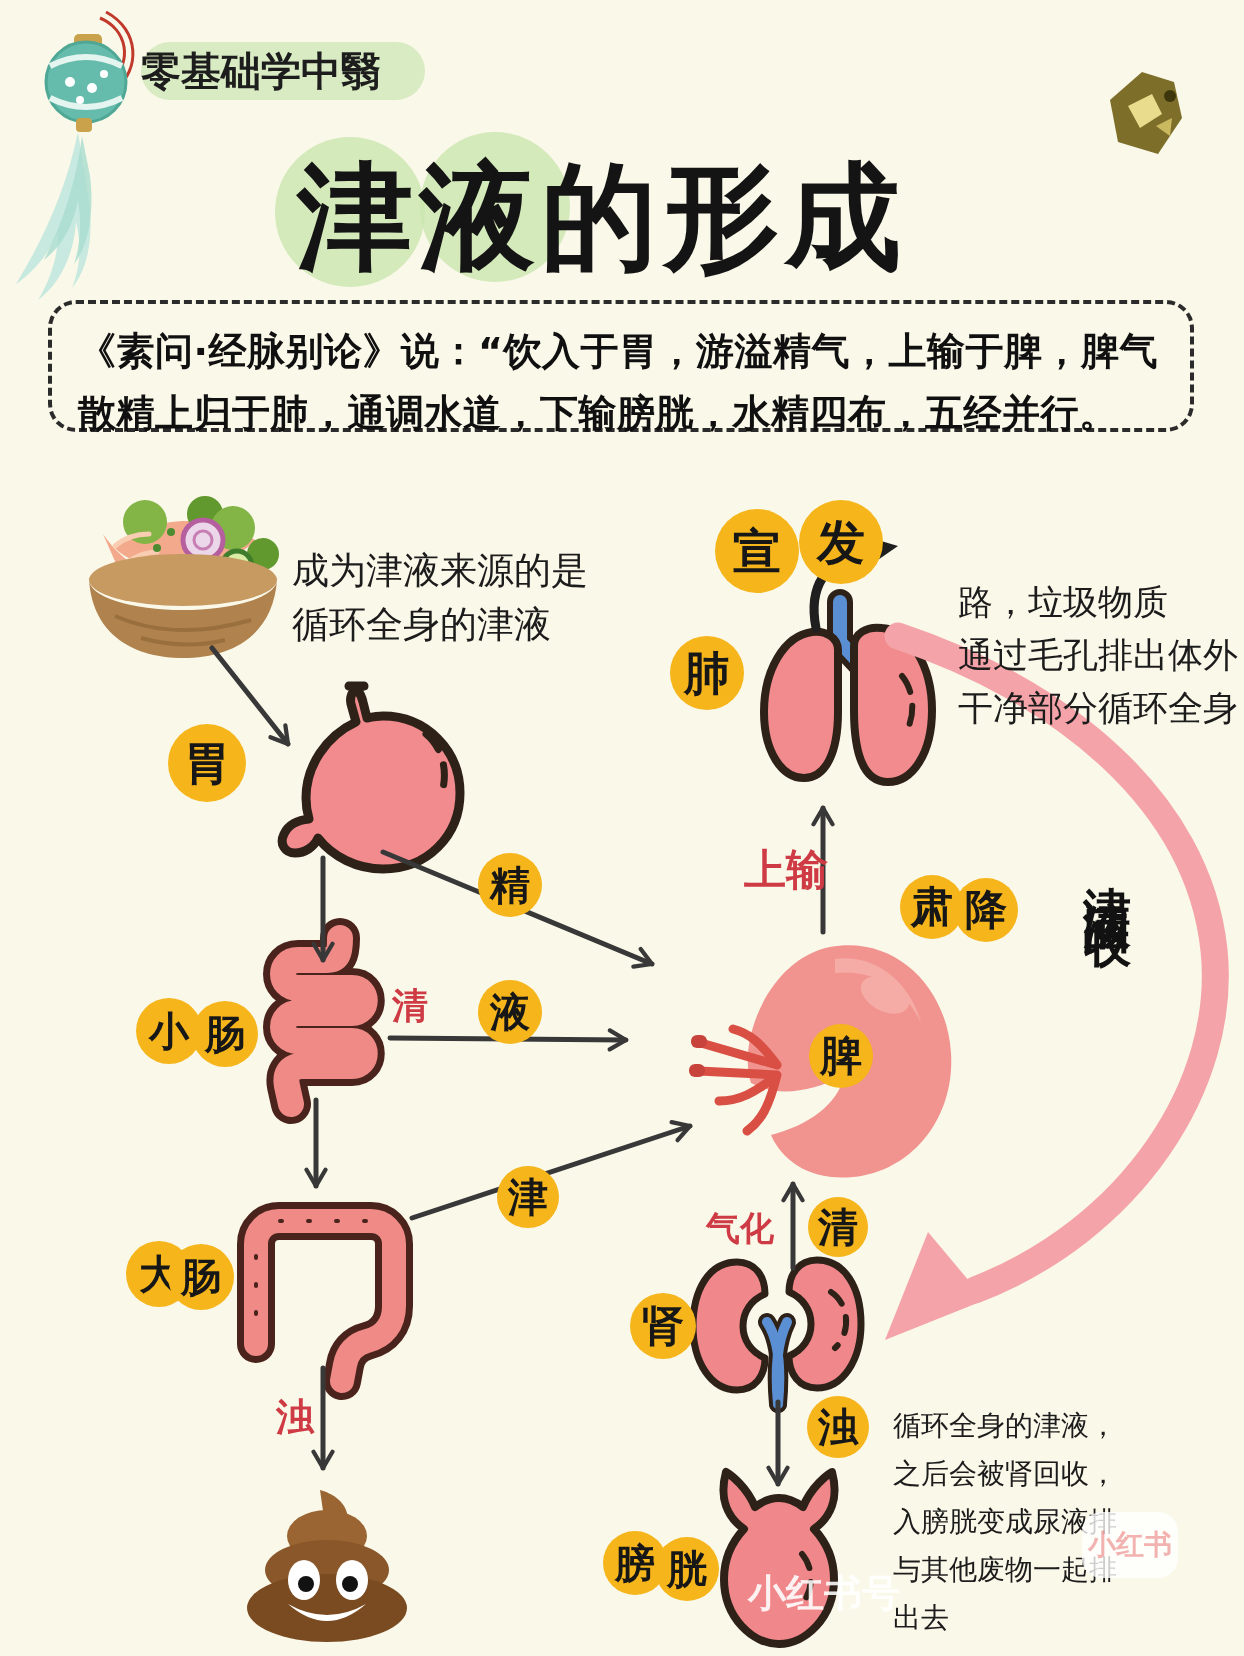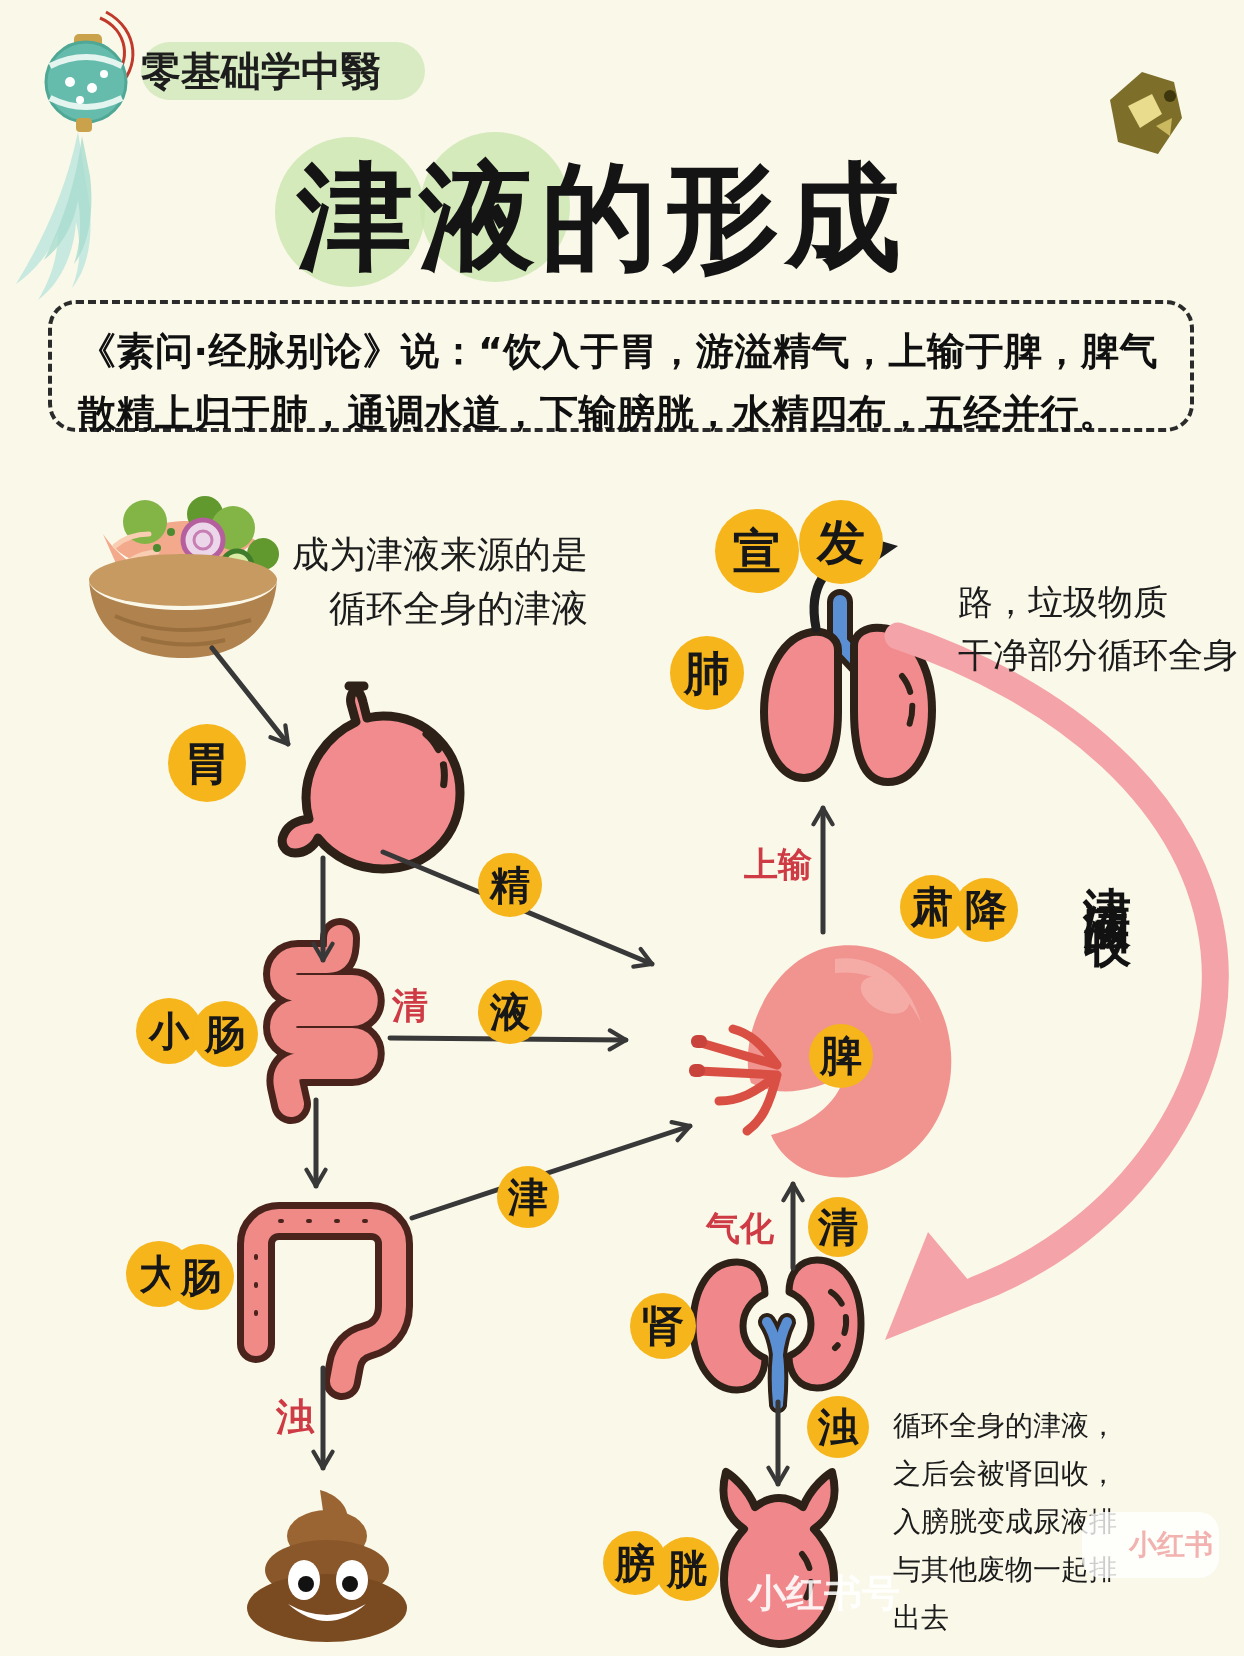--- a/index.html
+++ b/index.html
@@ -189,21 +189,21 @@
   <div class="pill abs" style="left:141px;top:42px;width:284px;height:58px;font-size:40px;">
     <span>零基础学中翳</span>
   </div>
   <div class="title abs" style="left:262px;top:140px;width:680px;font-size:116px;">津液的形成</div>
 
   <div class="quote-box abs" style="left:48px;top:300px;width:1146px;height:132px;">
     <div>《素问·经脉别论》说：“饮入于胃，游溢精气，上输于脾，脾气</div>
     <div>散精上归于肺，通调水道，下输膀胱，水精四布，五经并行。</div>
   </div>
 
-  <div class="note abs" style="left:292px;top:528px;font-size:37px;line-height:54px;text-align:right;">
+  <div class="note abs" style="left:292px;top:544px;font-size:37px;line-height:54px;">
     <div>成为津液来源的是</div>
     <div>循环全身的津液</div>
   </div>
 
   <div class="badge" style="left:168px;top:724px;width:78px;height:78px;font-size:46px;">胃</div>
 
   <div class="badge" style="left:136px;top:998px;width:66px;height:66px;font-size:40px;">小</div>
   <div class="badge" style="left:192px;top:1001px;width:66px;height:66px;font-size:40px;">肠</div>
 
   <div class="badge" style="left:126px;top:1241px;width:66px;height:66px;font-size:40px;">大</div>
@@ -224,34 +224,35 @@
   <div class="badge" style="left:799px;top:500px;width:84px;height:84px;font-size:48px;">发</div>
 
   <div class="badge" style="left:900px;top:875px;width:64px;height:64px;font-size:42px;">肃</div>
   <div class="badge" style="left:954px;top:878px;width:64px;height:64px;font-size:42px;">降</div>
 
   <div class="badge" style="left:808px;top:1197px;width:60px;height:60px;font-size:40px;">清</div>
   <div class="badge" style="left:807px;top:1396px;width:62px;height:62px;font-size:40px;">浊</div>
 
   <div class="rlabel" style="left:392px;top:982px;font-size:36px;">清</div>
   <div class="rlabel" style="left:276px;top:1392px;font-size:38px;">浊</div>
-  <div class="rlabel" style="left:744px;top:842px;font-size:34px;">上输</div>
+  <div class="rlabel" style="left:744px;top:842px;font-size:42px;">上输</div>
   <div class="rlabel" style="left:706px;top:1206px;font-size:34px;">气化</div>
 
   <div class="vtext abs" style="left:1076px;top:848px;font-size:48px;">津液回收</div>
 
   <div class="note abs" style="left:958px;top:576px;font-size:35px;line-height:53px;">
     <div>路，垃圾物质</div>
+    <div>通过毛孔排出体外</div>
     <div>干净部分循环全身</div>
   </div>
 
   <div class="note abs" style="left:893px;top:1402px;font-size:28px;line-height:48px;">
     <div>循环全身的津液，</div>
     <div>之后会被肾回收，</div>
     <div>入膀胱变成尿液排</div>
     <div>与其他废物一起排</div>
     <div>出去</div>
   </div>
 
-  <div class="wm-blob abs" style="left:1082px;top:1512px;width:96px;height:66px;font-size:28px;padding-left:41px;">小红书</div>
+  <div class="wm-blob abs" style="left:1082px;top:1512px;width:96px;height:66px;font-size:28px;">小红书</div>
   <div class="wm-text abs" style="left:748px;top:1568px;font-size:38px;">小红书号</div>
 
 </div>
 
 </body></html>

